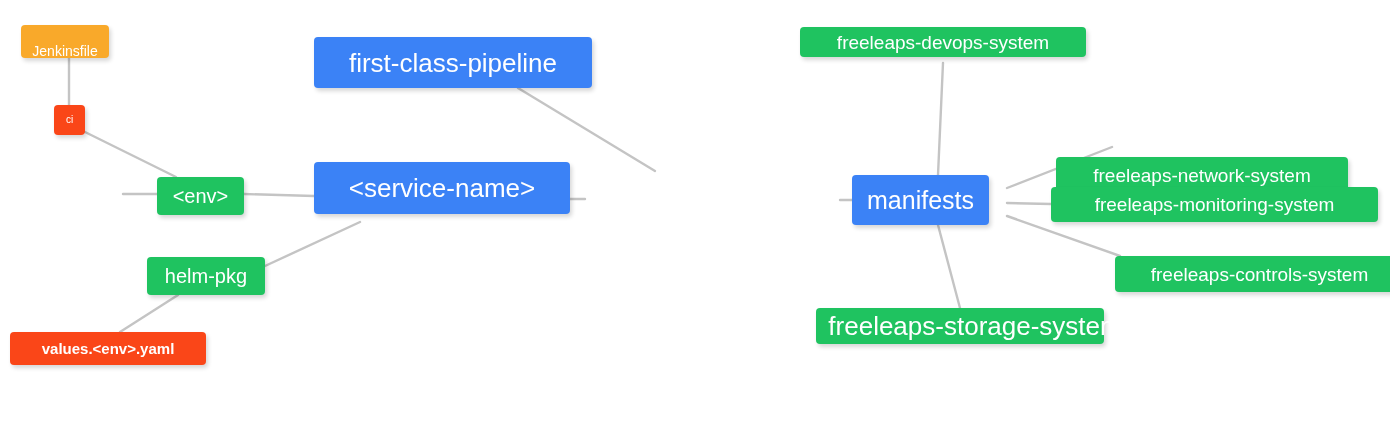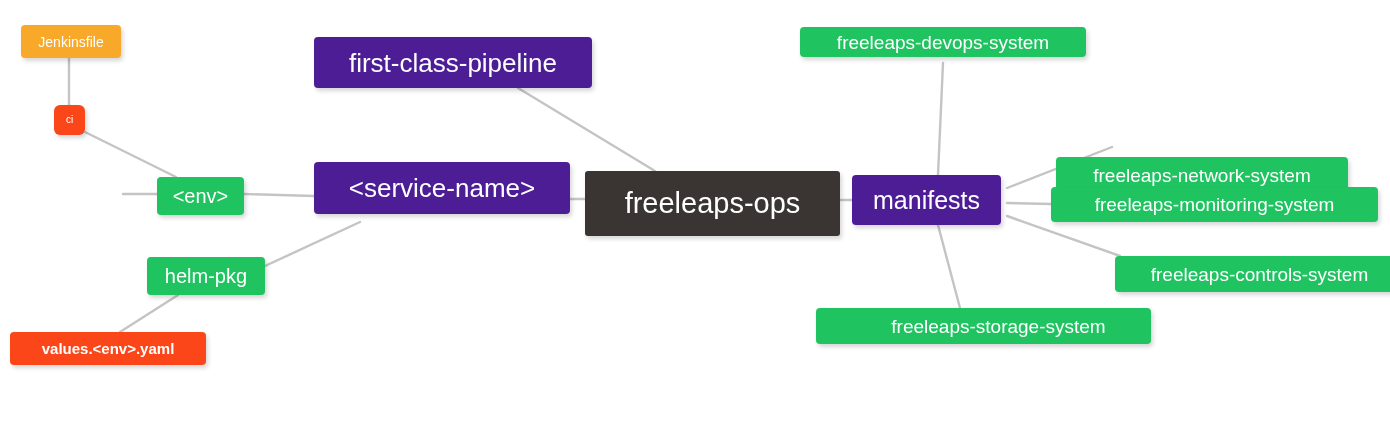--- a/index.html
+++ b/index.html
@@ -37,21 +37,21 @@
     box-shadow: 2px 3px 4px rgba(0,0,0,0.16);
     letter-spacing: 0px;
     line-height: 1;
     z-index: 2;
     padding: 0 10px;
   }
   .node.root {
     background: #3a3532;
     border-radius: 3px;
   }
-  .node.blue   { background: #4c1d95; }
+  .node.blue   { background: #3b82f6; }
   .node.green  { background: #1fc360; }
   .node.orange { background: #f9a92a; }
   .node.red    { background: #fa4618; }
 </style>
 </head>
 <body>
 
 <div id="mindmap" style="width: 1390px; height: 421px; background: rgb(255, 255, 255);">
   <svg id="edge-layer" width="1390" height="421" viewBox="0 0 1390 421">
       <line x1="69" y1="58" x2="69" y2="105" stroke="#c4c4c4" stroke-width="2.4" stroke-linecap="round"></line>
@@ -62,55 +62,52 @@
       <line x1="120" y1="332" x2="178" y2="295" stroke="#c4c4c4" stroke-width="2.4" stroke-linecap="round"></line>
       <line x1="570" y1="199" x2="585" y2="199" stroke="#c4c4c4" stroke-width="2.4" stroke-linecap="round"></line>
       <line x1="518" y1="88" x2="655" y2="171" stroke="#c4c4c4" stroke-width="2.4" stroke-linecap="round"></line>
       <line x1="840" y1="200" x2="852" y2="200" stroke="#c4c4c4" stroke-width="2.4" stroke-linecap="round"></line>
       <line x1="938" y1="175" x2="943" y2="63" stroke="#c4c4c4" stroke-width="2.4" stroke-linecap="round"></line>
       <line x1="1007" y1="188" x2="1112" y2="147" stroke="#c4c4c4" stroke-width="2.4" stroke-linecap="round"></line>
       <line x1="1007" y1="203" x2="1051" y2="204" stroke="#c4c4c4" stroke-width="2.4" stroke-linecap="round"></line>
       <line x1="1007" y1="216" x2="1120" y2="256" stroke="#c4c4c4" stroke-width="2.4" stroke-linecap="round"></line>
       <line x1="938" y1="225" x2="960" y2="308" stroke="#c4c4c4" stroke-width="2.4" stroke-linecap="round"></line>
     </svg>
-<div class="node orange" style="left: 21px; top: 25px; width: 100px; height: 33px; font-size: 14px;">
+<div class="node orange" style="left: 21px; top: 25px; width: 88px; height: 33px; font-size: 14px; align-items: flex-end;">
       <span>Jenkinsfile</span>
     </div>
-    <div class="node red" style="left: 54px; top: 105px; width: 31px; height: 30px; font-size: 10px; border-radius: 6px;">
+    <div class="node red" style="left: 54px; top: 105px; width: 31px; height: 30px; font-size: 10px;">
       <span>ci</span>
     </div>
     <div class="node green" style="left: 157px; top: 177px; width: 87px; height: 38px; font-size: 20px;">
       <span>&lt;env&gt;</span>
     </div>
     <div class="node green" style="left: 147px; top: 257px; width: 118px; height: 38px; font-size: 20px;">
       <span>helm-pkg</span>
     </div>
     <div class="node red" style="left: 10px; top: 332px; width: 196px; height: 33px; font-size: 15px; font-weight: bold;">
       <span>values.&lt;env&gt;.yaml</span>
     </div>
     <div class="node blue" style="left: 314px; top: 37px; width: 278px; height: 51px; font-size: 26px;">
       <span>first-class-pipeline</span>
     </div>
     <div class="node blue" style="left: 314px; top: 162px; width: 256px; height: 52px; font-size: 26px;">
       <span>&lt;service-name&gt;</span>
     </div>
-    <div class="node root" style="left: 585px; top: 171px; width: 255px; height: 65px; font-size: 29px;">
-      <span>freeleaps-ops</span>
-    </div>
-    <div class="node blue" style="left: 852px; top: 175px; width: 149px; height: 50px; font-size: 25px;">
+    <div class="node blue" style="left: 852px; top: 175px; width: 137px; height: 50px; font-size: 25px;">
       <span>manifests</span>
     </div>
     <div class="node green" style="left: 800px; top: 27px; width: 286px; height: 30px; font-size: 19px;">
       <span>freeleaps-devops-system</span>
     </div>
     <div class="node green" style="left: 1056px; top: 111px; width: 292px; height: 36px; font-size: 19px; margin-top: 46px;">
       <span>freeleaps-network-system</span>
     </div>
     <div class="node green" style="left: 1051px; top: 187px; width: 327px; height: 35px; font-size: 19px;">
       <span>freeleaps-monitoring-system</span>
     </div>
     <div class="node green" style="left: 1115px; top: 256px; width: 289px; height: 36px; font-size: 19px;">
       <span>freeleaps-controls-system</span>
     </div>
-    <div class="node green" style="left: 816px; top: 308px; width: 335px; height: 36px; font-size: 19px; padding-left: 40px;">
+    <div class="node green" style="left: 816px; top: 308px; width: 288px; height: 36px; font-size: 26px; padding-left: 40px;">
       <span>freeleaps-storage-system</span>
     </div>
   </div>
 
 </body></html>

